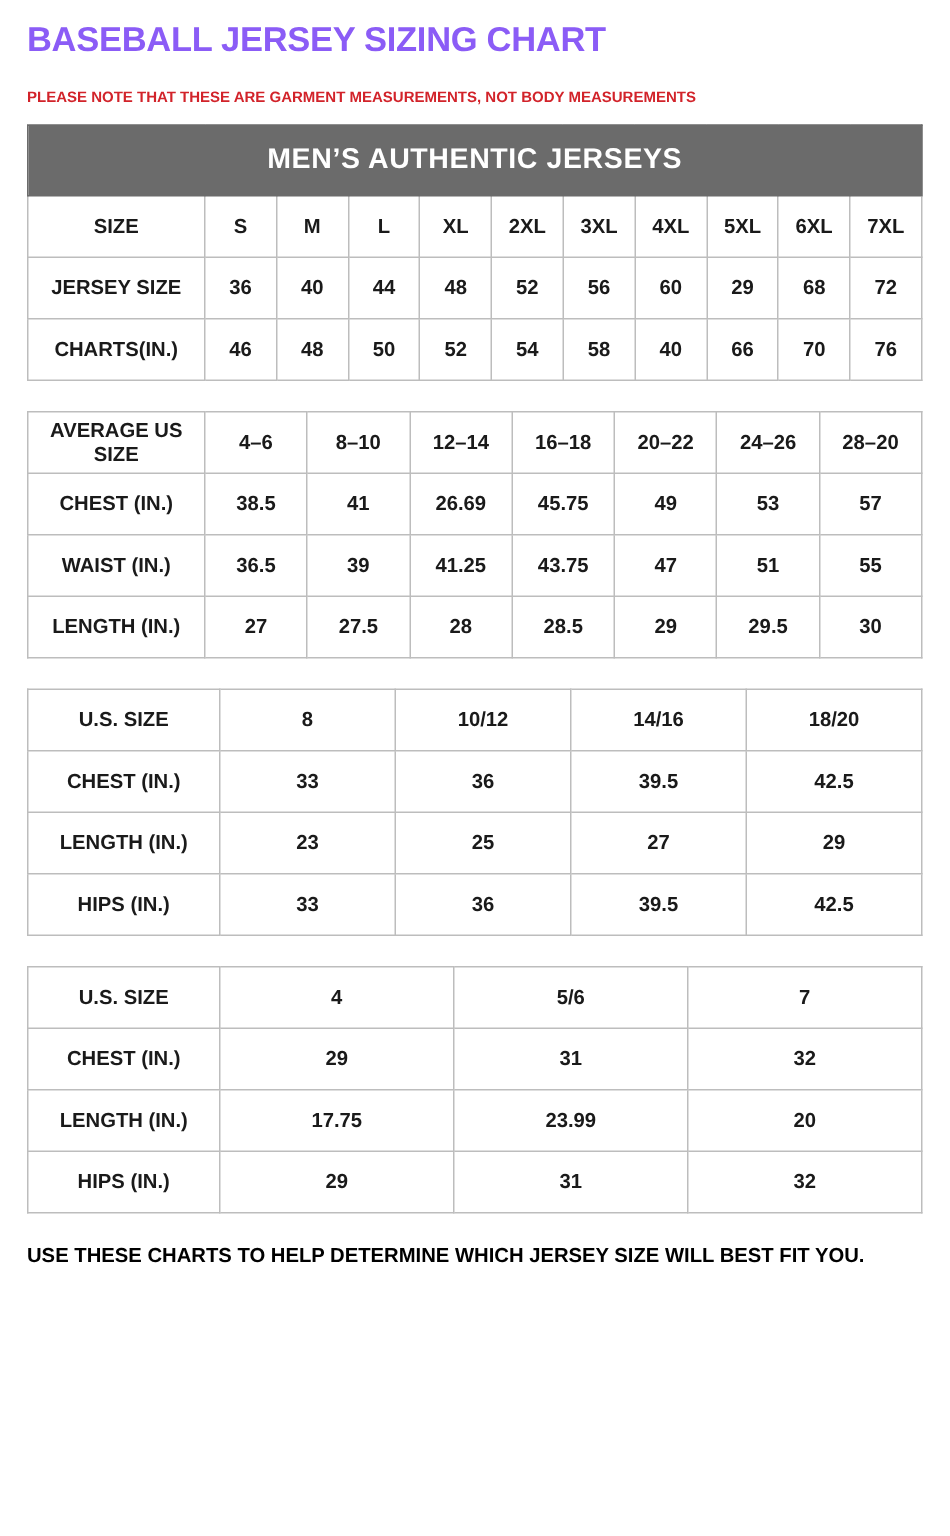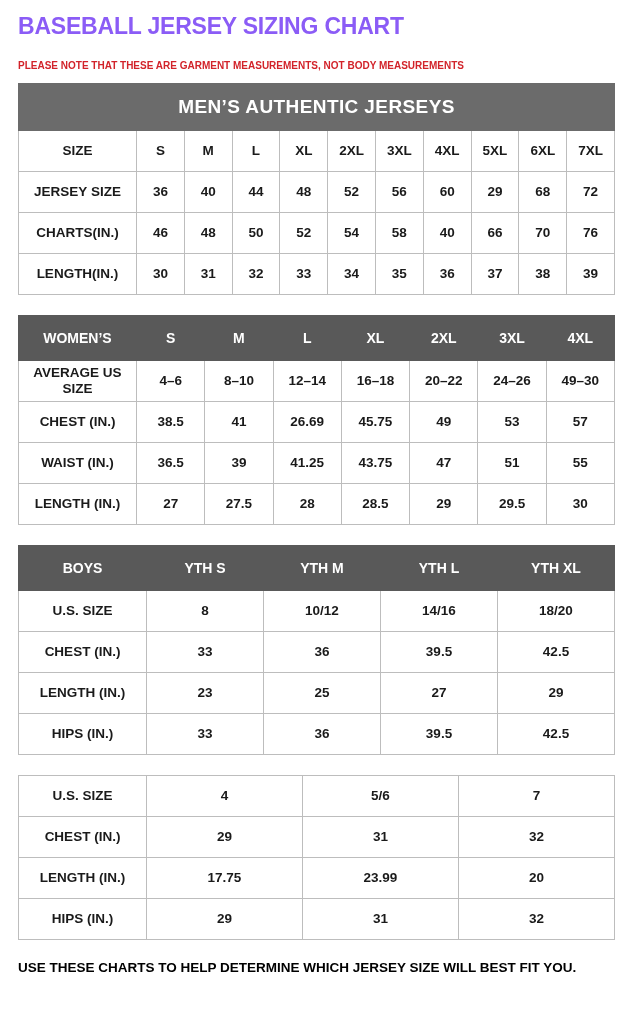--- a/index.html
+++ b/index.html
@@ -144,67 +144,44 @@
         <td>48</td>
         <td>50</td>
         <td>52</td>
         <td>54</td>
         <td>58</td>
         <td>40</td>
         <td>66</td>
         <td>70</td>
         <td>76</td>
       </tr>
-      <tr>
-        <td class="rowlabel">LENGTH(IN.)</td>
-        <td>30</td>
-        <td>31</td>
-        <td>32</td>
-        <td>33</td>
-        <td>34</td>
-        <td>35</td>
-        <td>36</td>
-        <td>37</td>
-        <td>38</td>
-        <td>39</td>
-      </tr>
     </tbody>
   </table>
 
   <table class="t-women">
     <colgroup>
       <col class="c0">
         <col>
         <col>
         <col>
         <col>
         <col>
         <col>
         <col>
     </colgroup>
     <tbody>
-      <tr class="hdr">
-        <td>WOMEN’S</td>
-        <td>S</td>
-        <td>M</td>
-        <td>L</td>
-        <td>XL</td>
-        <td>2XL</td>
-        <td>3XL</td>
-        <td>4XL</td>
-      </tr>
       <tr>
         <td class="rowlabel">AVERAGE US SIZE</td>
         <td>4–6</td>
         <td>8–10</td>
         <td>12–14</td>
         <td>16–18</td>
         <td>20–22</td>
         <td>24–26</td>
-        <td>49–30</td>
+        <td>28–20</td>
       </tr>
       <tr>
         <td class="rowlabel">CHEST (IN.)</td>
         <td>38.5</td>
         <td>41</td>
         <td>26.69</td>
         <td>45.75</td>
         <td>49</td>
         <td>53</td>
         <td>57</td>
@@ -234,27 +211,20 @@
 
   <table class="t-boys">
     <colgroup>
       <col class="c0">
         <col>
         <col>
         <col>
         <col>
     </colgroup>
     <tbody>
-      <tr class="hdr">
-        <td>BOYS</td>
-        <td>YTH S</td>
-        <td>YTH M</td>
-        <td>YTH L</td>
-        <td>YTH XL</td>
-      </tr>
       <tr>
         <td class="rowlabel">U.S. SIZE</td>
         <td>8</td>
         <td>10/12</td>
         <td>14/16</td>
         <td>18/20</td>
       </tr>
       <tr>
         <td class="rowlabel">CHEST (IN.)</td>
         <td>33</td>

